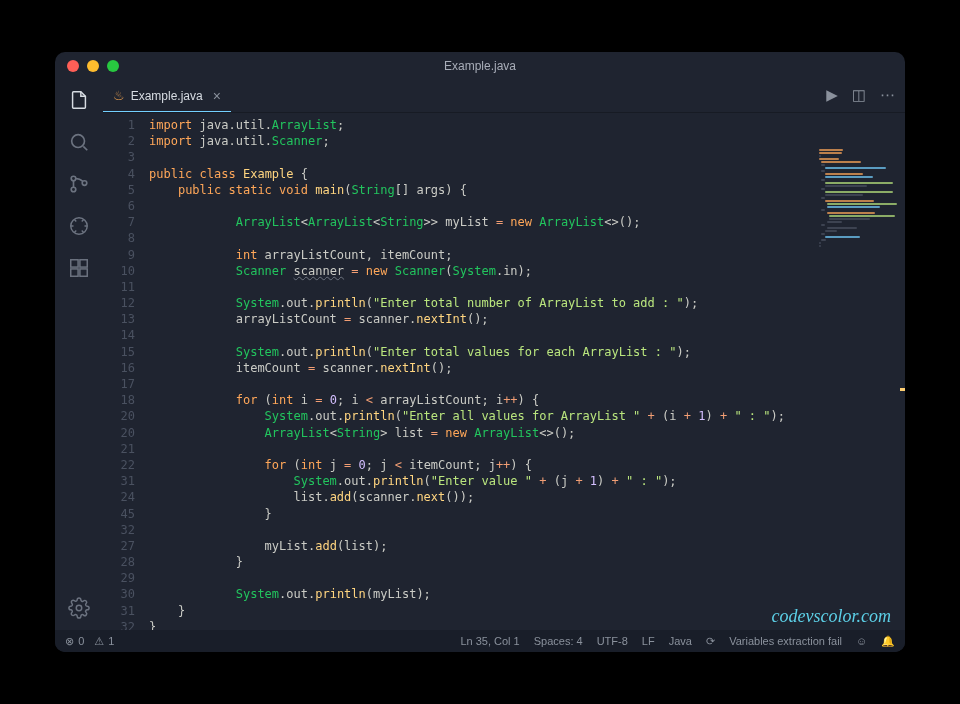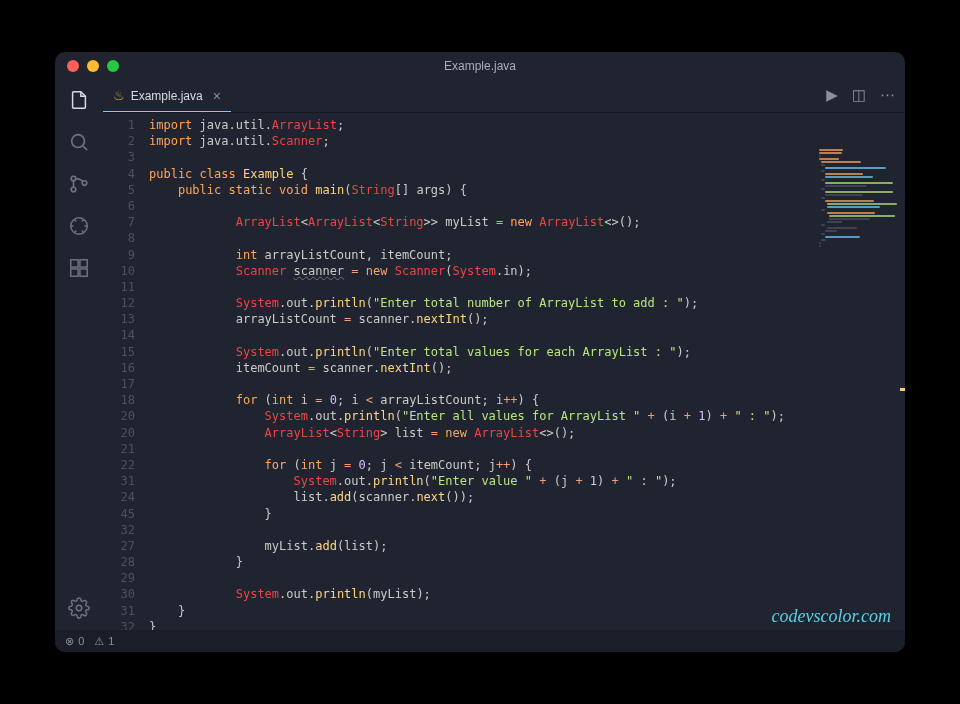--- a/index.html
+++ b/index.html
@@ -110,21 +110,21 @@
 .gutter div { height: 16.2px; }
 .code {
   flex: 1;
   padding: 4px 0 0 0;
   color: #cbccc6;
   white-space: pre;
 }
 .code .line { height: 16.2px; display: block; }
 
 .kw { color: #ffa759; }
-.type { color: #ef4444; }
+.type { color: #22c55e; }
 .fn { color: #ffd580; }
 .str { color: #bae67e; }
 .num { color: #d4bfff; }
 .id { color: #cbccc6; }
 .op { color: #f29e74; }
 .punct { color: #cbccc6; }
 .cls { color: #ffd580; }
 .new { color: #ffa759; }
 .squiggle { text-decoration: underline wavy #6c7380; text-decoration-thickness:1px;}
 .minimap {
@@ -326,14 +326,25 @@
     <div class="left">
       <div class="sb-item">
         <span>⊗</span>
         <span>0</span>
       </div>
       <div class="sb-item">
         <span>⚠</span>
         <span>1</span>
       </div>
     </div>
+    <div class="right">
+      <div class="sb-item">Ln 35, Col 1</div>
+      <div class="sb-item">Spaces: 4</div>
+      <div class="sb-item">UTF-8</div>
+      <div class="sb-item">LF</div>
+      <div class="sb-item">Java</div>
+      <div class="sb-item">⟳</div>
+      <div class="sb-item">Variables extraction fail</div>
+      <div class="sb-item">☺</div>
+      <div class="sb-item">🔔</div>
+    </div>
   </div>
 </div>
 
 </body></html>

